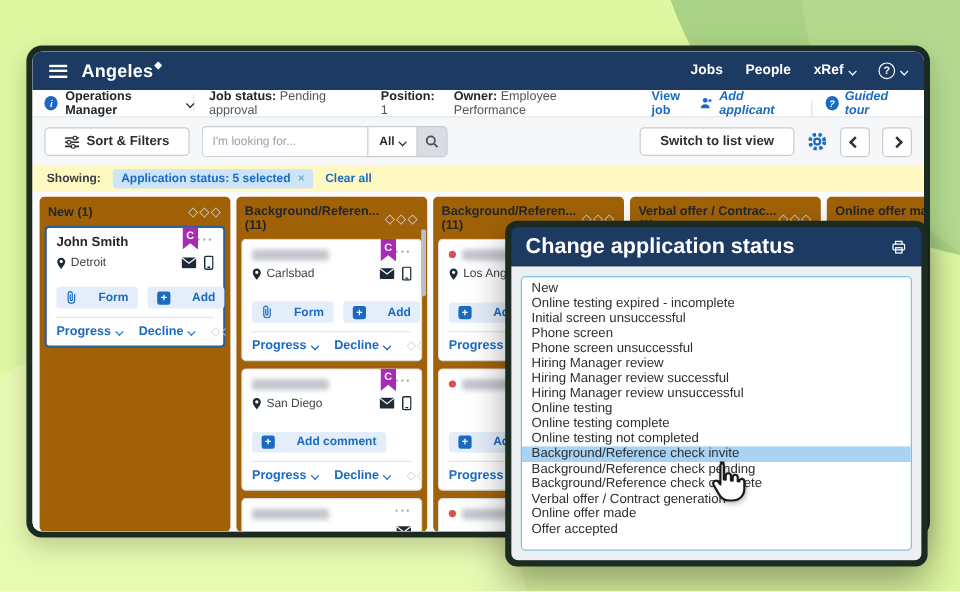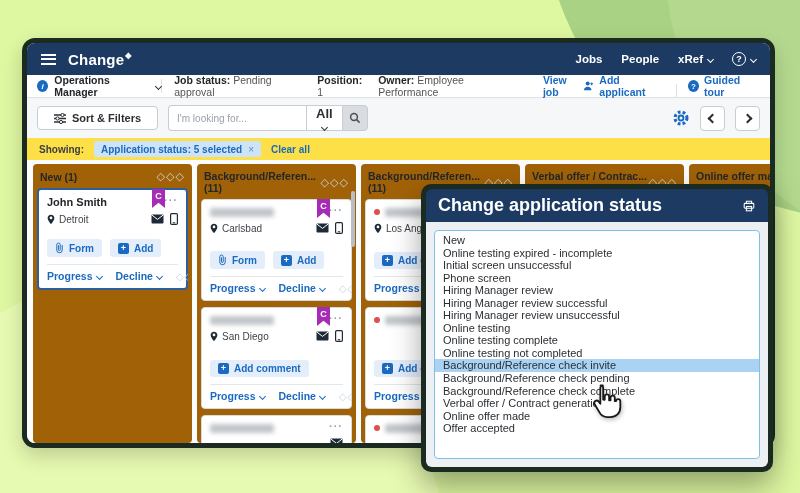--- a/index.html
+++ b/index.html
@@ -44,48 +44,48 @@
   .jobbar { height: 23px; flex: 0 0 23px; background: #fff; border-bottom: 1px solid #dce1e6;
             display: flex; align-items: center; padding: 0 10px; font-size: 10.5px; color: #555; }
   .jb-left { display: flex; align-items: center; gap: 6px; font-weight: bold; color: #23262a; cursor: pointer; }
   .icircle { width: 12px; height: 12px; border-radius: 50%; background: #1b6ac1; color: #fff;
              display: inline-flex; align-items: center; justify-content: center;
              font-size: 8px; font-weight: bold; font-style: italic; }
   .jb-mid { display: flex; align-items: center; gap: 10px; margin-left: 0; padding-left: 12px;
             border-left: 1px solid #dce1e6; height: 14px; }
   .jb-mid b { color: #23262a; }
   .link { color: #1b6ac1; font-weight: bold; cursor: pointer; text-decoration: none; }
-  .jb-right { margin-left: auto; display: flex; align-items: flex-end; }
+  .jb-right { margin-left: auto; display: flex; align-items: flex-end; font-style: italic; }
   .jb-right .sep { width: 1px; height: 14px; background: #dce1e6; margin: 0 11px; }
   .ico-link { display: flex; align-items: center; gap: 5px; }
   .qfill { width: 12px; height: 12px; border-radius: 50%; background: #1b6ac1; color: #fff;
            display: inline-flex; align-items: center; justify-content: center; font-size: 8px; font-weight: bold; }
 
   
   .toolbar { height: 40px; flex: 0 0 40px; background: #f6f7f9; display: flex; align-items: center;
              padding: 0 10px; gap: 10px; }
   .btn { background: #fff; border: 1px solid #c6cdd4; border-radius: 4px; padding: 5px 16px;
          font-size: 11px; font-weight: bold; color: #2b2f33; display: flex; align-items: center;
          gap: 6px; cursor: pointer; font-family: inherit; }
   .searchgrp { display: flex; align-items: stretch; height: 26px; }
   .searchgrp input { width: 138px; border: 1px solid #c6cdd4; border-right: none;
                      border-radius: 4px 0 0 4px; padding: 0 8px; font-size: 10px; color: #333;
                      font-family: inherit; outline: none; background: #fff; }
   .searchgrp input::placeholder { color: #9aa1a9; }
   .scope { display: flex; align-items: center; gap: 4px; border: 1px solid #c6cdd4; border-right: none;
-           background: #fff; padding: 0 9px; font-size: 13px; font-weight: bold; color: #2b2f33; cursor: pointer; flex-direction: column; }
+           background: #fff; padding: 0 9px; font-size: 10px; font-weight: bold; color: #2b2f33; cursor: pointer; }
   .sbtn { width: 26px; background: #d9dde2; border: 1px solid #c6cdd4; border-radius: 0 4px 4px 0;
           display: flex; align-items: center; justify-content: center; cursor: pointer; }
   .tspacer { flex: 1; }
   .iconbtn { background: none; border: none; cursor: pointer; display: flex; align-items: center; }
   .arrowbtn { width: 25px; height: 25px; background: #fff; border: 1px solid #c6cdd4; border-radius: 4px;
               display: flex; align-items: center; justify-content: center; cursor: pointer; color: #2b2f33; }
 
   
-  .showing { height: 22px; flex: 0 0 22px; background: #fde047; display: flex; align-items: center;
+  .showing { height: 22px; flex: 0 0 22px; background: #fef9c3; display: flex; align-items: center;
              gap: 10px; padding: 0 12px; font-size: 10px; }
   .show-label { font-weight: bold; color: #3a3f45; }
   .chip { background: #cde3f7; border-radius: 3px; padding: 2.5px 7px; font-size: 10px; font-weight: bold;
           color: #1b6ac1; display: flex; align-items: flex-end; gap: 6px; cursor: pointer; }
   .chip-x { font-weight: normal; color: #5a8fc4; }
 
   
   .board { flex: 1; background: #fbfcfd; display: flex; gap: 5px; padding: 4px 0 0 6px; overflow: hidden; }
   .col { flex: 0 0 159px; width: 159px; background: #a16207; border-radius: 4px; padding: 0 4px;
          position: relative; display: flex; flex-direction: column; }
@@ -112,21 +112,21 @@
           line-height: 9px; cursor: pointer; }
   .ribbon { position: absolute; top: -1px; right: 21px; width: 13px; height: 19px; background: #a62cb5;
             color: #fff; font-size: 9px; font-weight: bold; text-align: center; line-height: 14px;
             clip-path: polygon(0 0, 100% 0, 100% 100%, 50% 72%, 0 100%); }
   .c-loc { display: flex; justify-content: space-between; align-items: center; margin-top: 5px;
            font-size: 10px; color: #3f444a; }
   .c-locl { display: flex; align-items: center; gap: 4px; }
   .c-ico { display: flex; align-items: center; gap: 6px; }
   .c-sp { flex: 1; }
   .c-act { display: flex; gap: 8px; margin-bottom: 7px; }
-  .act { display: flex; align-items: center; gap: 5px; background: #e4eefb; border: none; border-radius: 3px;
+  .act { display: flex; align-items: center; gap: 18px; background: #e4eefb; border: none; border-radius: 3px;
          padding: 3px 8px; font-size: 10px; font-weight: bold; color: #1b6ac1; cursor: pointer; font-family: inherit; }
   .plusbox { width: 11px; height: 11px; background: #1b6ac1; border-radius: 2px; color: #fff;
              display: inline-flex; align-items: center; justify-content: center; font-size: 9px; line-height: 1; }
   .plusbox::before { content: '+'; }
   .c-foot { display: flex; align-items: center; gap: 14px; border-top: 1px solid #e3e7ea; padding-top: 5px;
             font-size: 10.5px; font-weight: bold; color: #1b6ac1; }
   .foot-btn { display: flex; align-items: center; gap: 4px; cursor: pointer; }
   .c-foot .diamonds { margin-left: auto; font-size: 10px; }
 
   
@@ -151,21 +151,21 @@
 <div class="stage">
   <div class="blob blob-tr"></div>
   <div class="blob blob-tr2"></div>
   <div class="blob blob-bl"></div>
 
   <div class="window">
     <div class="app">
 
       <div class="navbar">
         <span class="burger"></span>
-        <span class="logo"><span>Change</span><span class="logo-diamond">◆</span></span>
+        <span class="logo"><span>Angeles</span><span class="logo-diamond">◆</span></span>
         <div class="nav-right">
           <span class="nav-item">Jobs</span>
           <span class="nav-item">People</span>
           <span class="nav-item">
               <span>xRef</span>
               <span class="chev"></span>
             </span>
           <span class="nav-item">
               <span class="qcircle">?</span>
               <span class="chev"></span>
@@ -223,20 +223,21 @@
               <span class="chev"></span>
             </span>
           <span class="sbtn">
             <svg width="12" height="12" viewBox="0 0 12 12">
                 <circle cx="5" cy="5" r="3.4" fill="none" stroke="#4a5057" stroke-width="1.5"></circle>
                 <line x1="7.6" y1="7.6" x2="10.6" y2="10.6" stroke="#4a5057" stroke-width="1.5"></line>
               </svg>
           </span>
         </div>
         <div class="tspacer"></div>
+        <button class="btn">Switch to list view</button>
         <span class="iconbtn">
           <svg width="18" height="18" viewBox="0 0 16 16">
               <circle cx="8" cy="8" r="5.3" fill="none" stroke="#1b6ac1" stroke-width="2.7" stroke-dasharray="2.4 1.9"></circle>
               <circle cx="8" cy="8" r="2.2" fill="none" stroke="#1b6ac1" stroke-width="1.7"></circle>
             </svg>
         </span>
         <span class="arrowbtn">
             <span class="chev chev-big rot-l"></span>
           </span>
         <span class="arrowbtn">
@@ -531,20 +532,21 @@
               </g>
             </svg>
         </span>
       </div>
       <div class="m-body">
         <div class="m-list">
             <div class="opt">New</div>
             <div class="opt">Online testing expired - incomplete</div>
             <div class="opt">Initial screen unsuccessful</div>
             <div class="opt">Phone screen</div>
+            <div class="opt">Phone screen unsuccessful</div>
             <div class="opt">Hiring Manager review</div>
             <div class="opt">Hiring Manager review successful</div>
             <div class="opt">Hiring Manager review unsuccessful</div>
             <div class="opt">Online testing</div>
             <div class="opt">Online testing complete</div>
             <div class="opt">Online testing not completed</div>
             <div class="opt sel">Background/Reference check invite</div>
             <div class="opt">Background/Reference check pending</div>
             <div class="opt">Background/Reference check complete</div>
             <div class="opt">Verbal offer / Contract generation</div>

